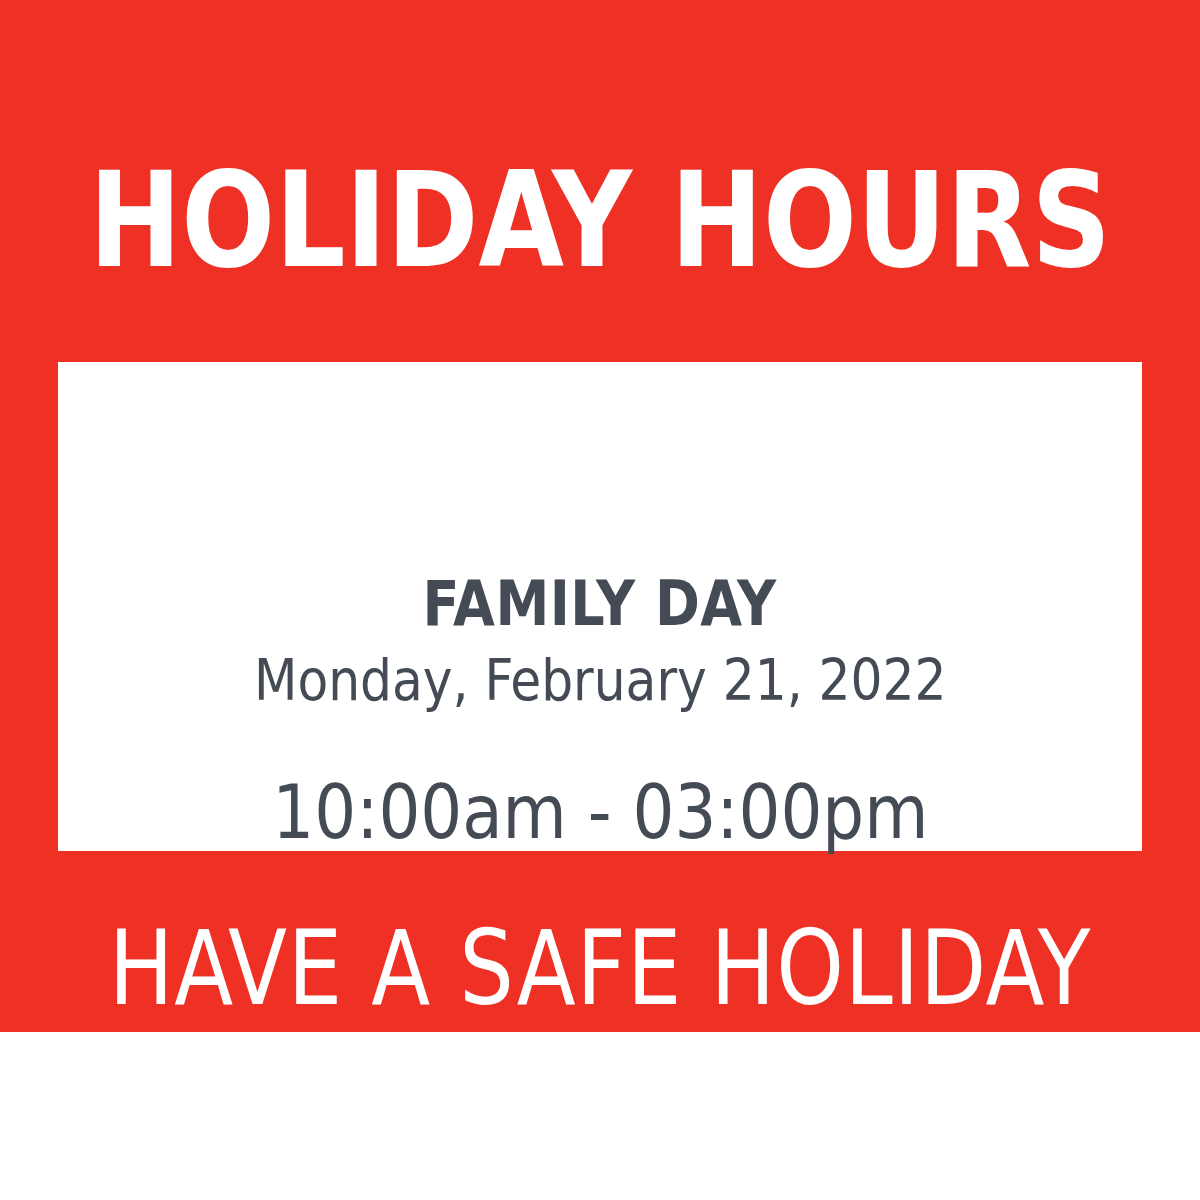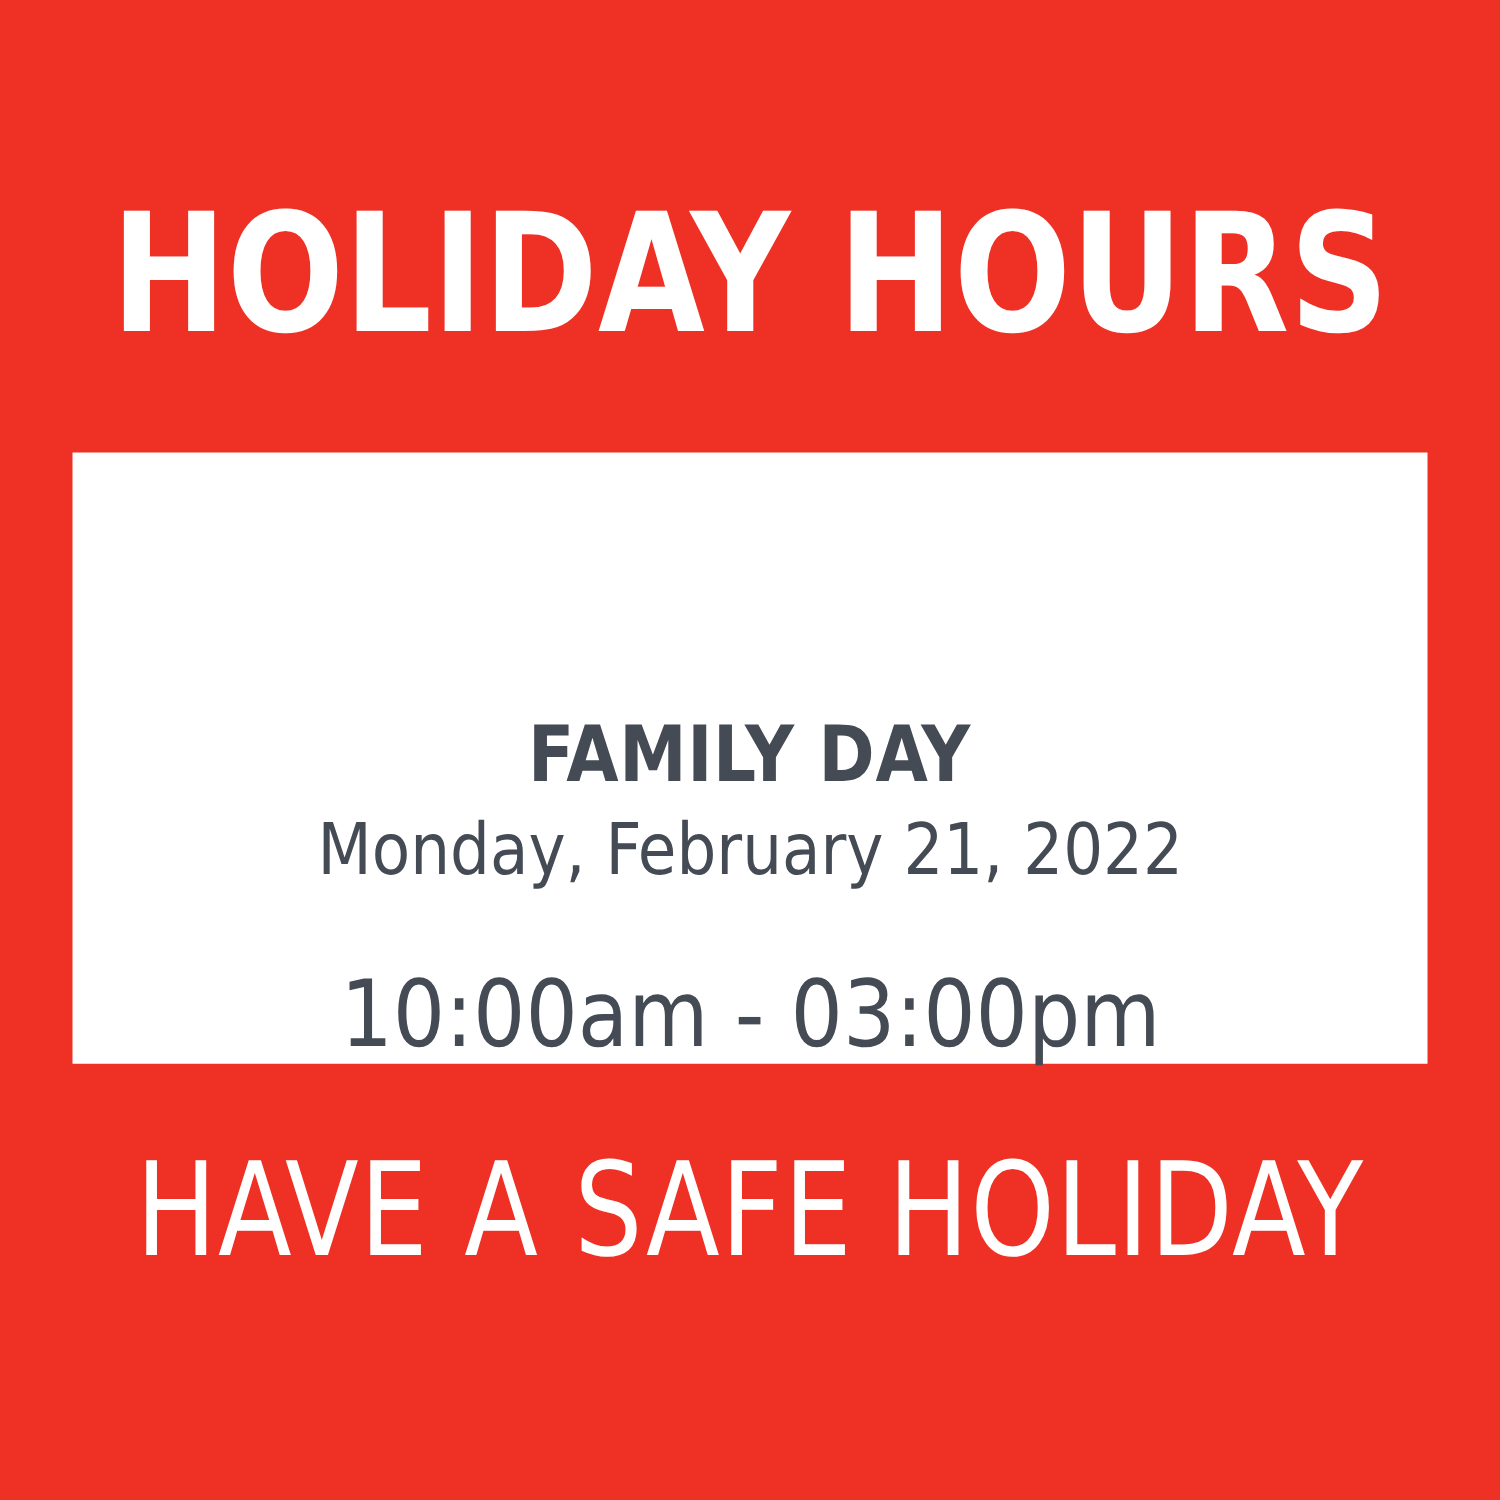--- a/index.html
+++ b/index.html
@@ -9,21 +9,21 @@
   body {
     width: 1200px;
     height: 1200px;
     overflow: hidden;
     font-family: "Liberation Sans", sans-serif;
   }
 
   #notice {
     position: relative;
     width: 1200px;
-    height: 1200px;
+    height: 1032px;
     background: #ee3124;
     box-sizing: border-box;
     overflow: hidden;
     text-decoration: underline;
   }
 
   
   .headline {
     position: absolute;
     left: 0;

